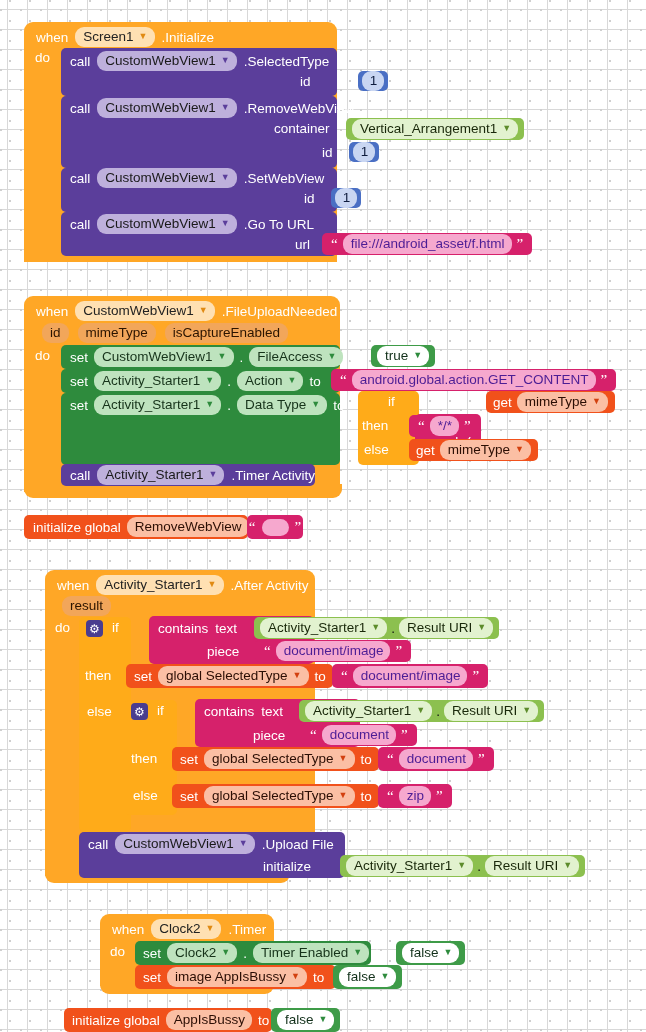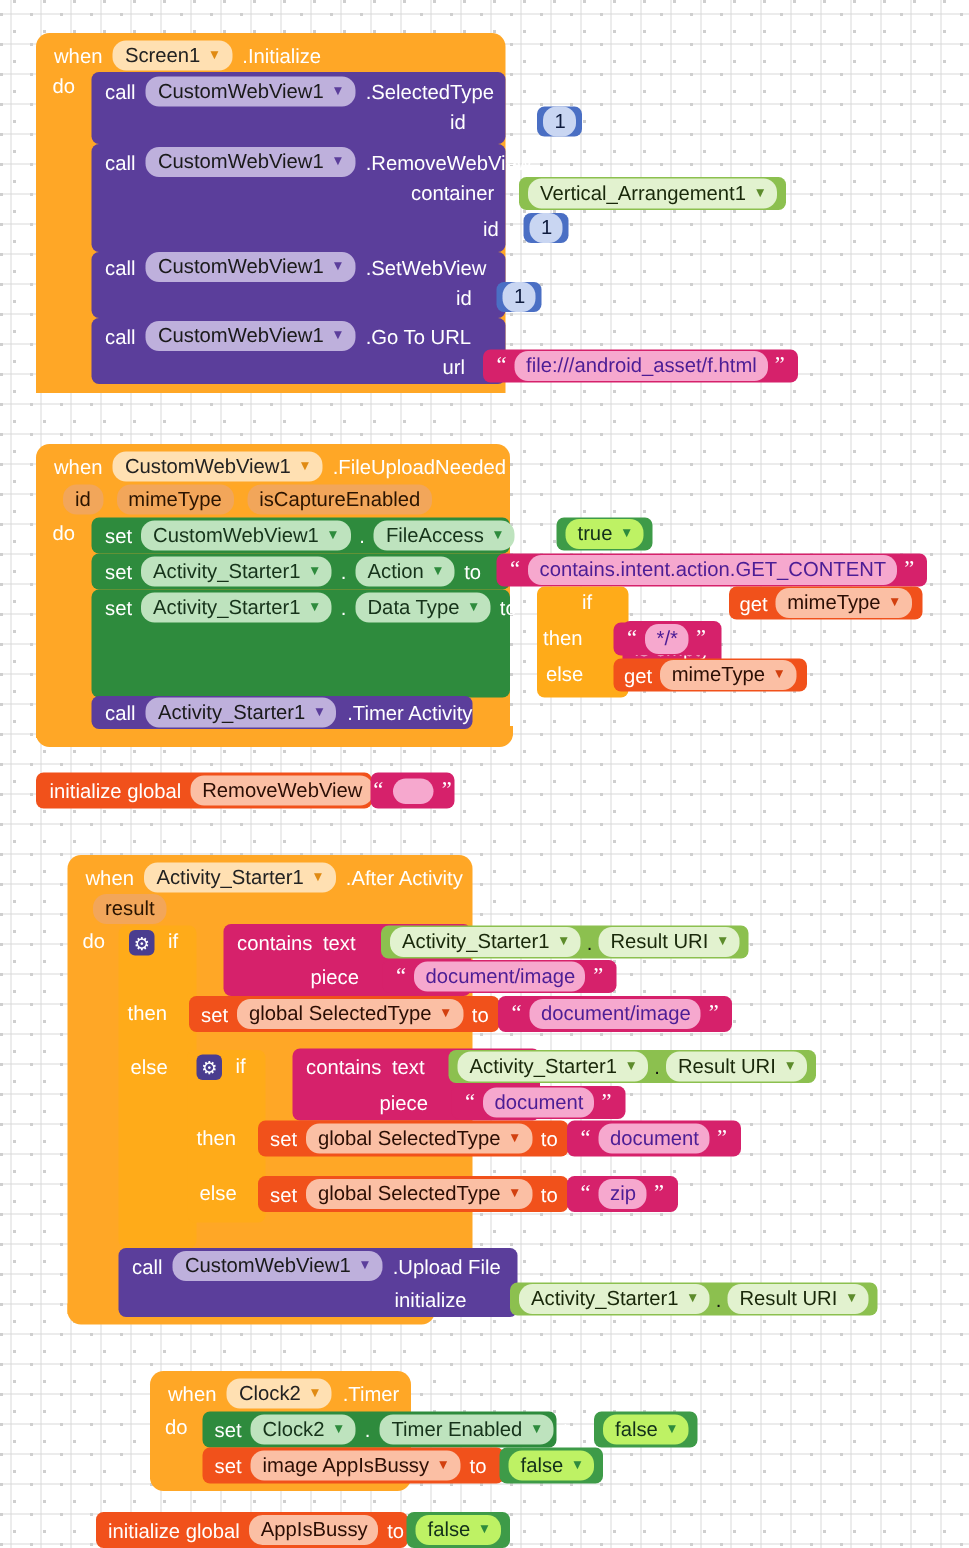--- a/index.html
+++ b/index.html
@@ -64,21 +64,21 @@
   .f-event .caret{color:#E08A12;}
   .f-call{background:#BEB0DC;color:#1a1a1a;}
   .f-call .caret{color:#5B3E9B;}
   .f-set{background:#BEE3BE;color:#16331a;}
   .f-set .caret{color:#2E8B3D;}
   .f-getcomp{background:#E2F2CF;color:#19280a;}
   .f-getcomp .caret{color:#5d8c2c;}
   .f-text{background:#F6A8CE;color:#4c1d95;}
   .f-var{background:#FBBFA4;color:#2b0e04;}
   .f-var .caret{color:#D2400F;}
-  .f-logic{background:#bef264;color:#12301a;}
+  .f-logic{background:#ffffff;color:#12301a;}
   .f-logic .caret{color:#2E8B3D;}
   .f-param{background:#F2A65A;color:#2b1400;border-radius:9px;padding:1px 8px 2px;}
   .f-math{background:#C9D6F2;color:#0f1c3d;}
 
   .quote{color:#fff;font-size:15px;font-family:"Liberation Serif",serif;line-height:10px;padding:0 2px;}
 
   .gear{
     width:17px;height:17px;border-radius:4px;background:#4A3D8F;
     display:inline-flex;align-items:center;justify-content:center;
     color:#fff;font-size:12px;line-height:12px;
@@ -234,21 +234,21 @@
   </span>
   <span class="lbl">.</span>
   <span class="field f-set">
     <span>Action</span>
     <span class="caret">▼</span>
   </span>
   <span class="lbl">to</span>
 </div>
 <div class="blk c-text" style="left:331px;top:369px;height:22px;border-radius:5px;display:flex;align-items:center;gap:3px;padding:0 7px;">
   <span class="quote">“</span>
-  <span class="field f-text">contains.intent.action.GET_CONTENT</span>
+  <span class="field f-text">android.global.action.GET_CONTENT</span>
   <span class="quote">”</span>
 </div>
 
 <div class="blk c-set" style="left:61px;top:393px;width:279px;height:72px;border-radius:5px;"></div>
 <div class="blk" style="left:70px;top:394px;height:22px;display:flex;align-items:center;gap:6px;">
   <span class="lbl">set</span>
   <span class="field f-set">
     <span>Activity_Starter1</span>
     <span class="caret">▼</span>
   </span>

